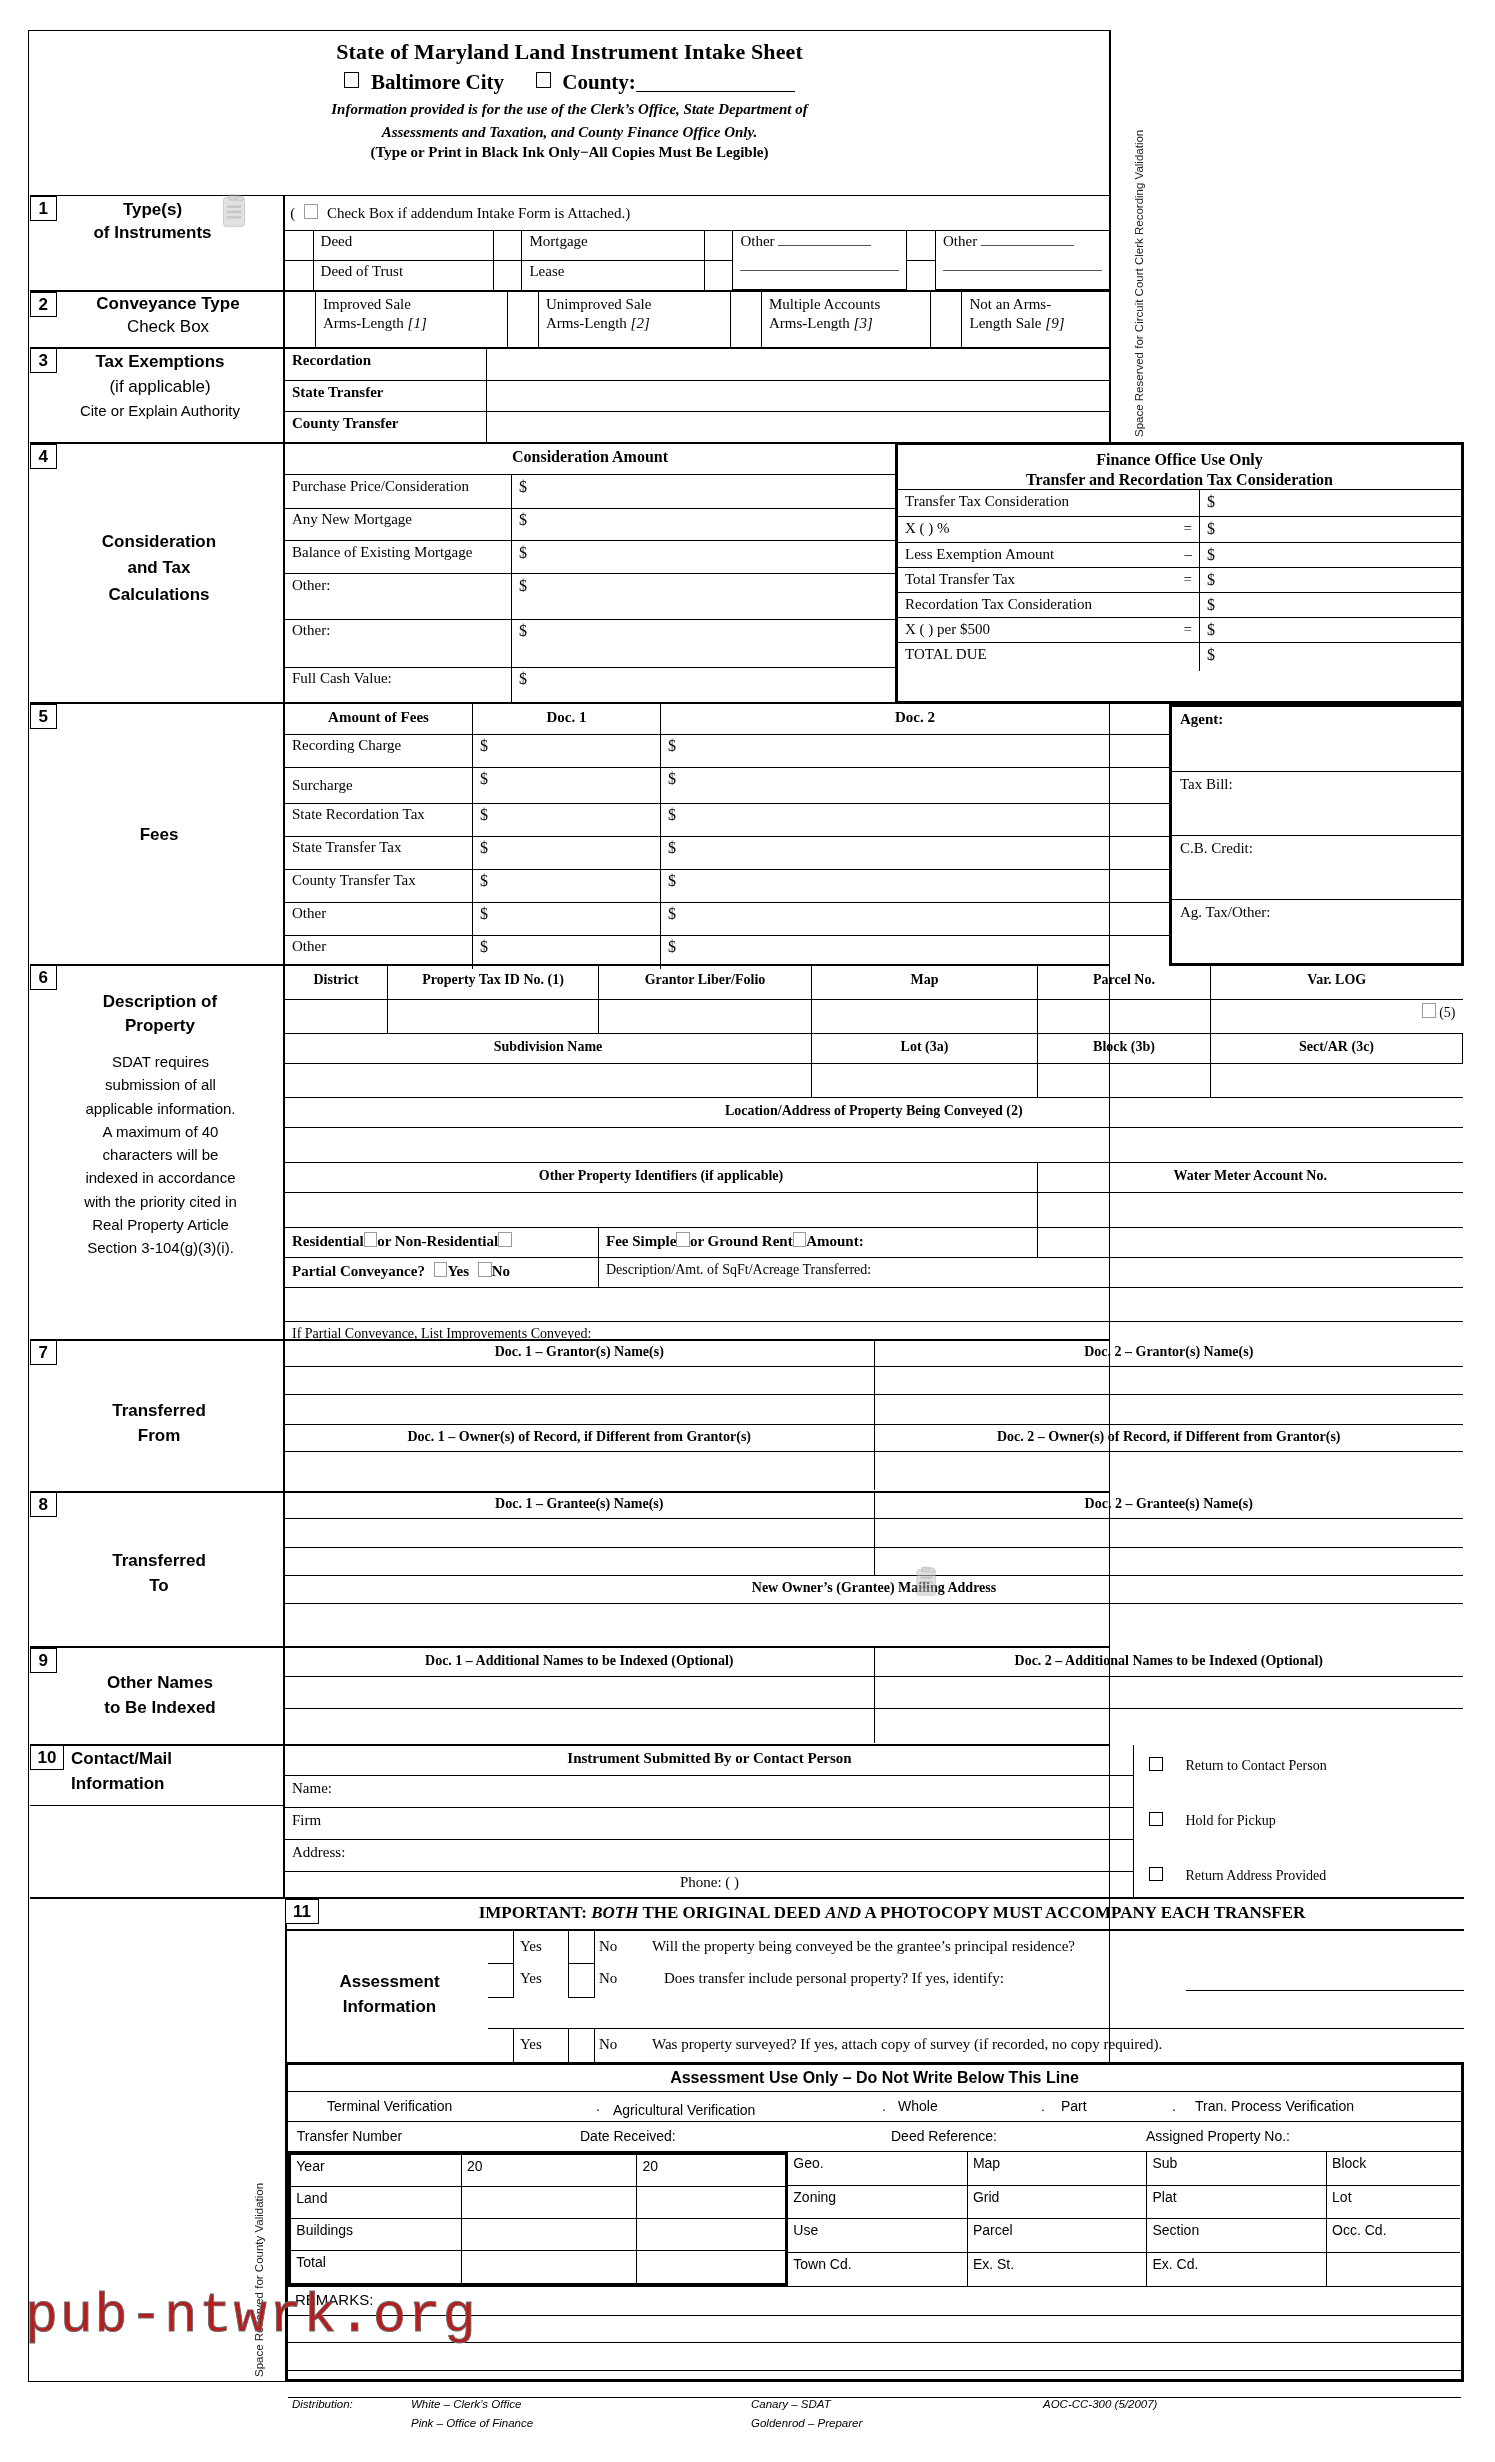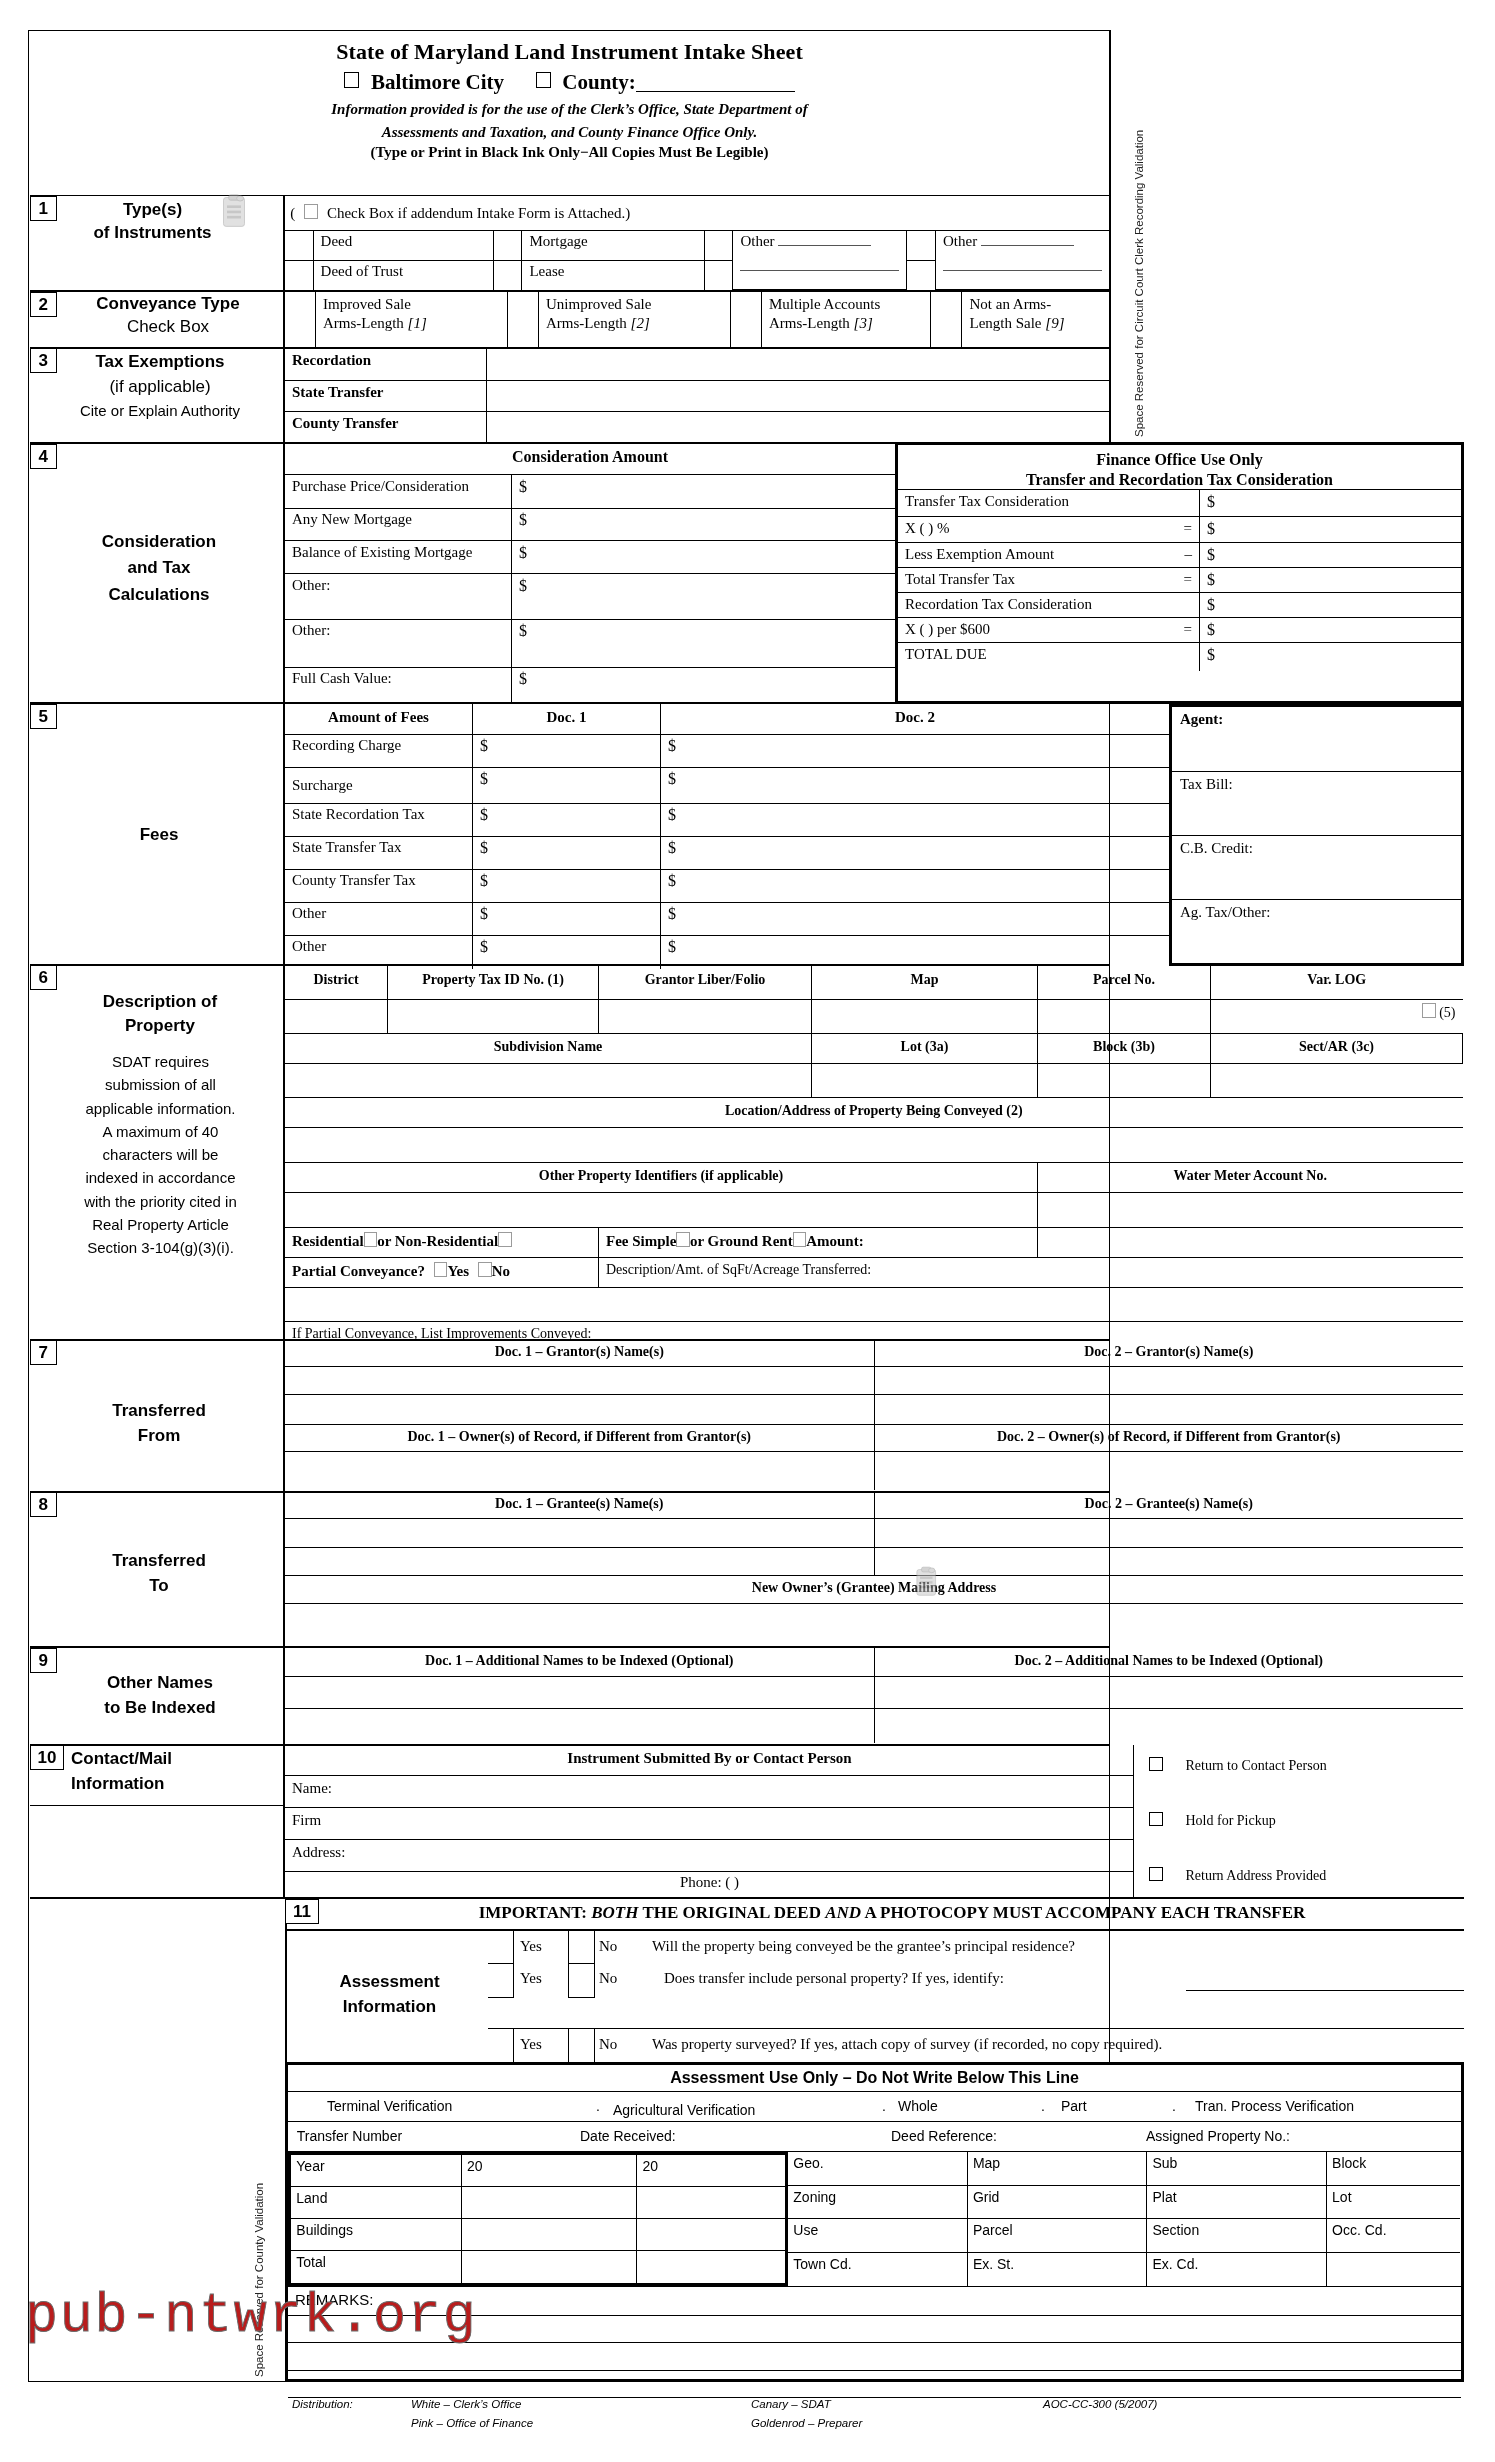--- a/index.html
+++ b/index.html
@@ -312,21 +312,21 @@
         <td style="border-right:none;padding:2.7px 7px;font-size:16px;">$</td>
       </tr>
       <tr style="height:25px;">
         <td style="border-left:none;padding:2.7px 7px;font-size:15px;">
           <span>Recordation Tax Consideration</span><span style="float:right;"></span>
         </td>
         <td style="border-right:none;padding:2.7px 7px;font-size:16px;">$</td>
       </tr>
       <tr style="height:25px;">
         <td style="border-left:none;padding:2.7px 7px;font-size:15px;">
-          <span>X (                 ) per $600</span><span style="float:right;">=</span>
+          <span>X (                 ) per $500</span><span style="float:right;">=</span>
         </td>
         <td style="border-right:none;padding:2.7px 7px;font-size:16px;">$</td>
       </tr>
       <tr style="height:28px;">
         <td style="border-left:none;border-bottom:none;padding:2.7px 7px;font-size:15px;">TOTAL DUE</td>
         <td style="border-right:none;border-bottom:none;padding:2.7px 7px;font-size:16px;">$</td>
       </tr>
     </tbody>
       </table>
   </div>

